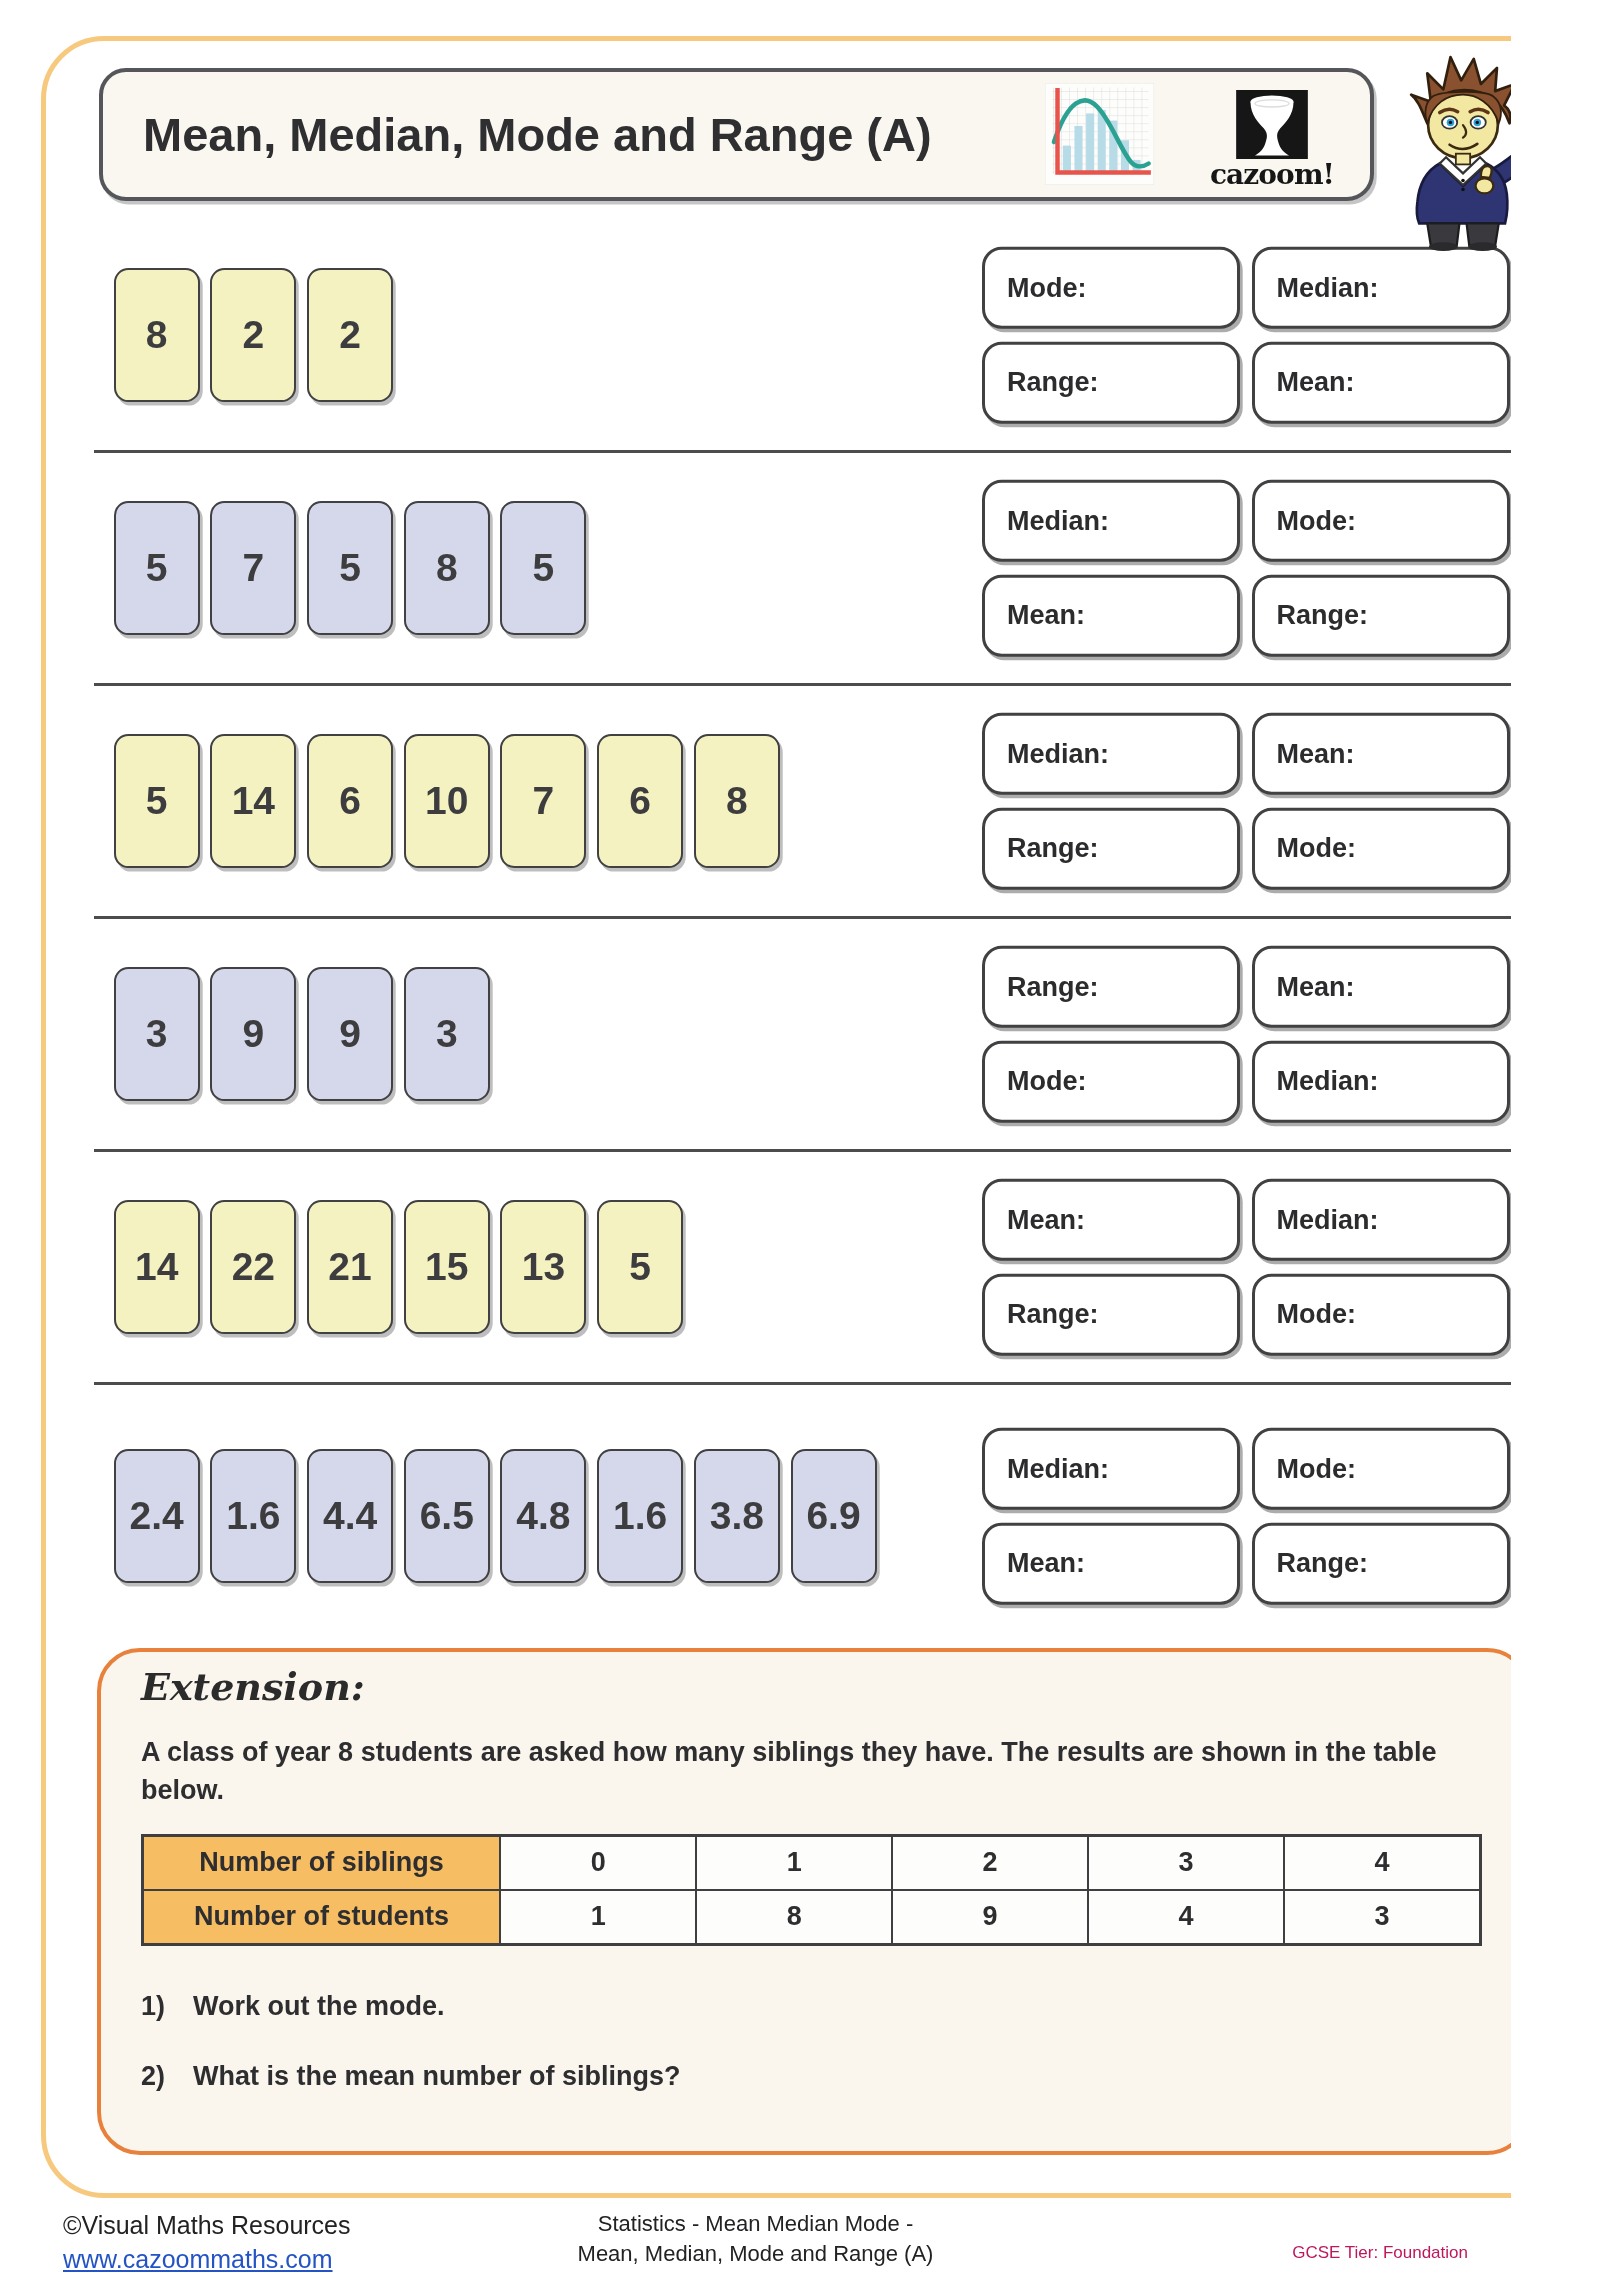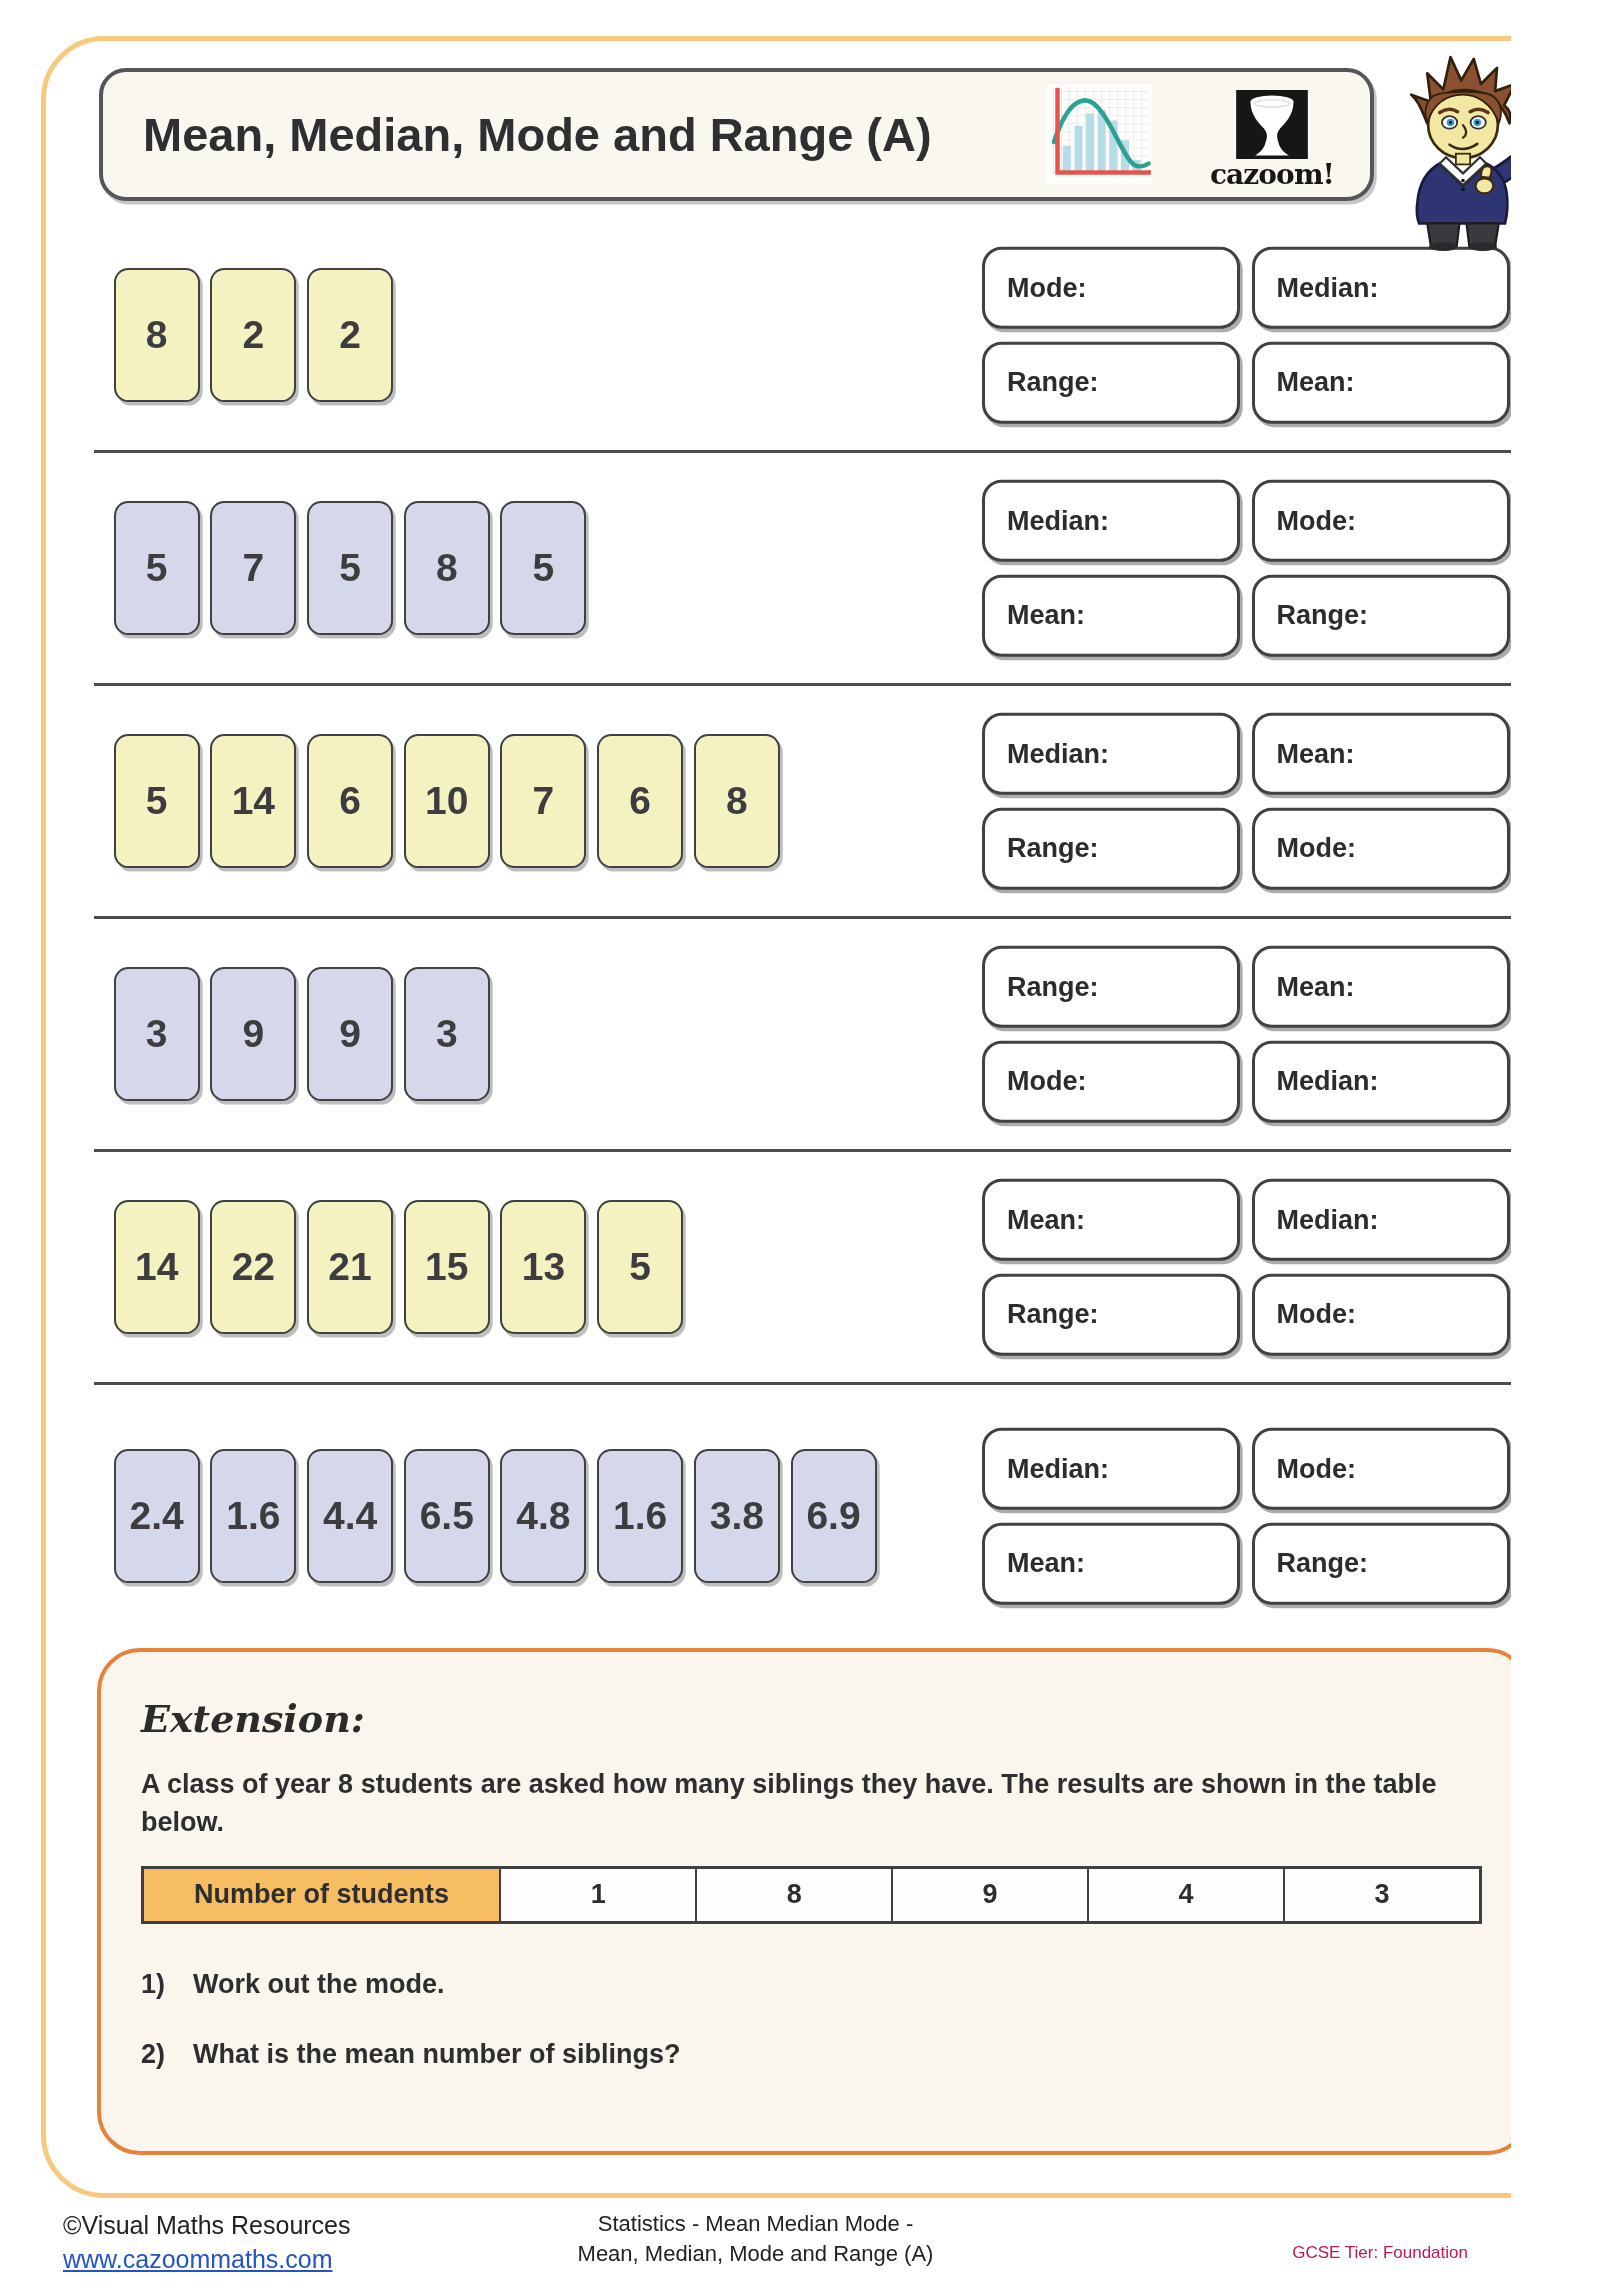--- a/index.html
+++ b/index.html
@@ -138,21 +138,21 @@
   }
   
   .extension-box {
     position: absolute;
     left: 97px; top: 1648px;
     width: 1433px; height: 507px;
     background: var(--extension_bg, #faf6ee);
     border: 4.5px solid var(--extension_border, #e8813c);
     border-radius: 43px;
     box-sizing: border-box;
-    padding: 39px 40px;
+    padding: 7px 40px;
   }
   .extension-heading {
     font-family: "DejaVu Serif", serif;
     font-weight: bold;
     font-style: italic;
     font-size: 38px;
     color: #2b2b2b;
     margin: 5.4px 0 25px 0;
   }
   .extension-intro {
@@ -458,20 +458,28 @@
         </div>
       </section>
     </div>
 
   <div class="extension-box">
     <div class="extension-heading">Extension:</div>
     <p class="extension-intro">A class of year 8 students are asked how many siblings they have. The results are shown in the table below.</p>
     <table class="siblings-table">
       <tbody>
           <tr>
+            <th>Number of siblings</th>
+            <td>0</td>
+            <td>1</td>
+            <td>2</td>
+            <td>3</td>
+            <td>4</td>
+          </tr>
+          <tr>
             <th>Number of students</th>
             <td>1</td>
             <td>8</td>
             <td>9</td>
             <td>4</td>
             <td>3</td>
           </tr>
         </tbody>
     </table>
     <div class="questions">

